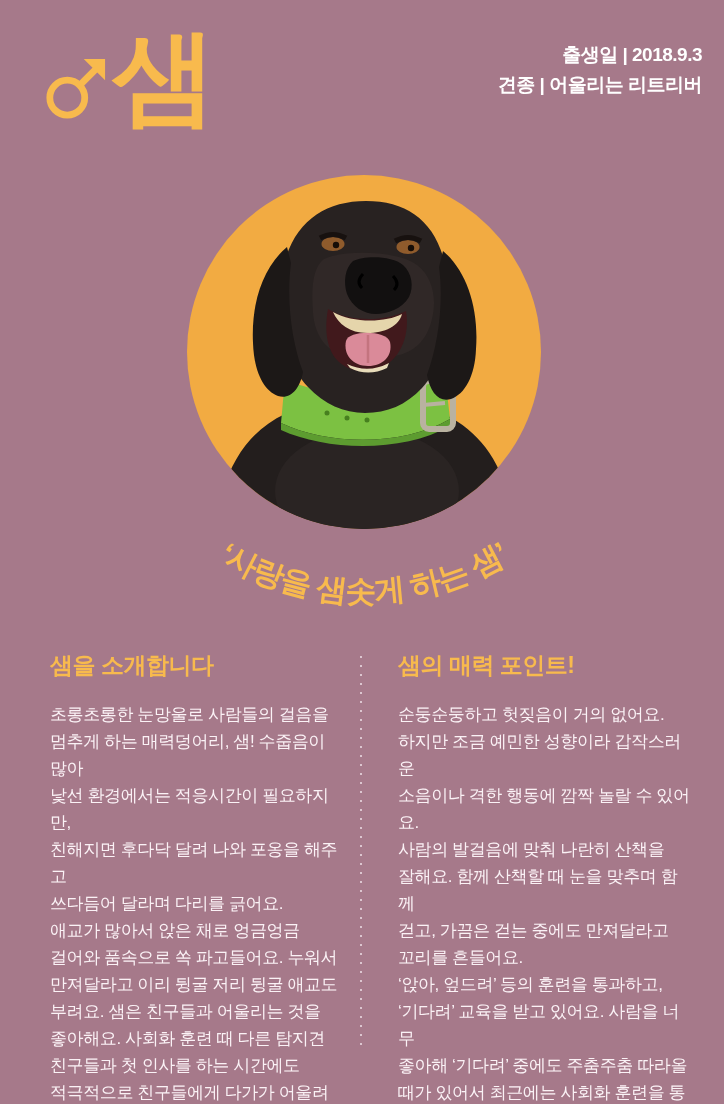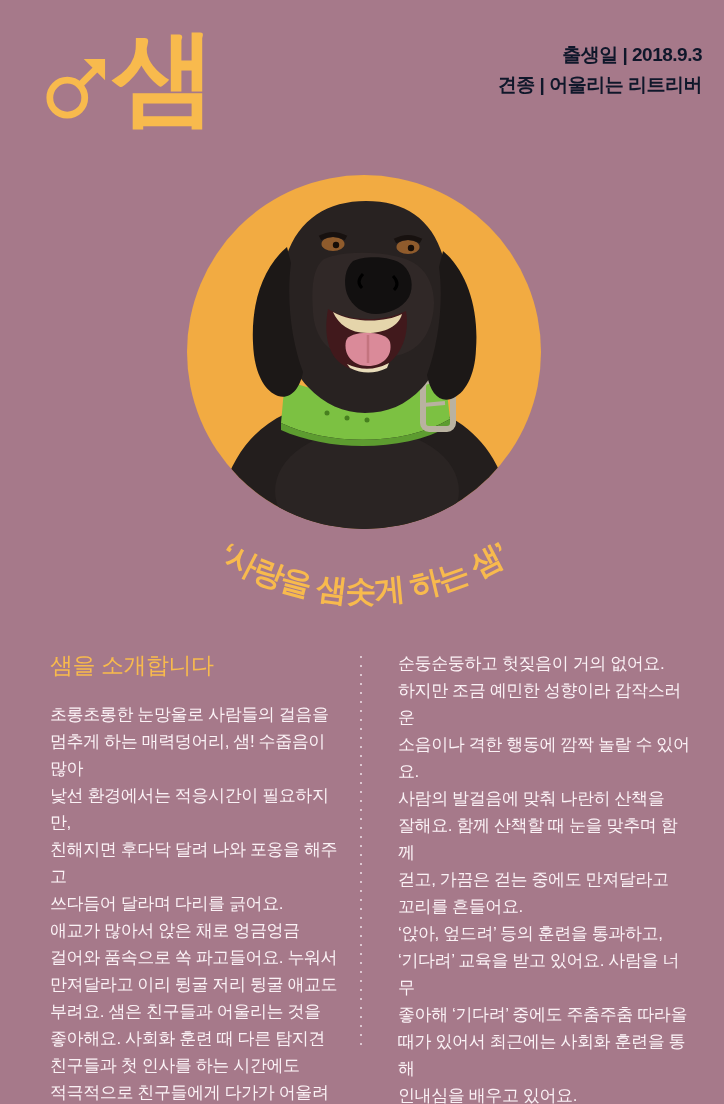--- a/index.html
+++ b/index.html
@@ -10,41 +10,41 @@
   }
   
   .gender-mark{position:absolute;left:44px;top:52px;width:64px;height:70px;}
   .dog-name{
     position:absolute;left:112px;top:22px;
     font-size:104px;line-height:1.05;font-weight:900;
     color:#f8ba4d;letter-spacing:-3px;
   }
   .meta{
     position:absolute;right:22px;top:40px;text-align:right;
-    color:#0f172a;font-weight:700;font-size:19px;line-height:30px;
+    color:#ffffff;font-weight:700;font-size:19px;line-height:30px;
     letter-spacing:-0.5px;
   }
   
   .photo{
     position:absolute;left:187px;top:175px;width:354px;height:354px;
     border-radius:50%;background:#f2ab42;overflow:hidden;
   }
   .photo svg{display:block;width:100%;height:100%;}
   
   .tagline-svg{position:absolute;left:0;top:495px;width:724px;height:140px;pointer-events:none;}
   .tagline-svg text{
     font-family:"Liberation Sans","DejaVu Sans",sans-serif;
     font-size:31px;font-weight:800;fill:#f8ba4d;letter-spacing:-1px;
   }
   
   .col{position:absolute;top:650px;width:294px;}
   .col-left{left:50px;}
   .col-right{left:398px;}
   .col h2{
-    margin:0 0 20px 0;font-size:23px;font-weight:400;color:#f8ba4d;
+    margin:0 0 20px 0;font-size:23px;font-weight:700;color:#f8ba4d;
     letter-spacing:-0.5px;
   }
   .col p{
     margin:0;font-size:17px;line-height:27px;color:#fbf2f6;
     white-space:pre-line;letter-spacing:-0.4px;
   }
   .divider{
     position:absolute;left:360px;top:656px;width:2px;height:396px;
     background-image:repeating-linear-gradient(to bottom,#dcc6d0 0 2px,transparent 2px 9px);
   }
@@ -128,20 +128,21 @@
 부려요. 샘은 친구들과 어울리는 것을
 좋아해요. 사회화 훈련 때 다른 탐지견
 친구들과 첫 인사를 하는 시간에도
 적극적으로 친구들에게 다가가 어울려
 놀았어요.</p>
   </div>
 
   <div class="divider"></div>
 
   <div class="col col-right">
+    <h2>샘의 매력 포인트!</h2>
     <p>순둥순둥하고 헛짖음이 거의 없어요.
 하지만 조금 예민한 성향이라 갑작스러운
 소음이나 격한 행동에 깜짝 놀랄 수 있어요.
 사람의 발걸음에 맞춰 나란히 산책을
 잘해요. 함께 산책할 때 눈을 맞추며 함께
 걷고, 가끔은 걷는 중에도 만져달라고
 꼬리를 흔들어요.
 ‘앉아, 엎드려’ 등의 훈련을 통과하고,
 ‘기다려’ 교육을 받고 있어요. 사람을 너무
 좋아해 ‘기다려’ 중에도 주춤주춤 따라올

